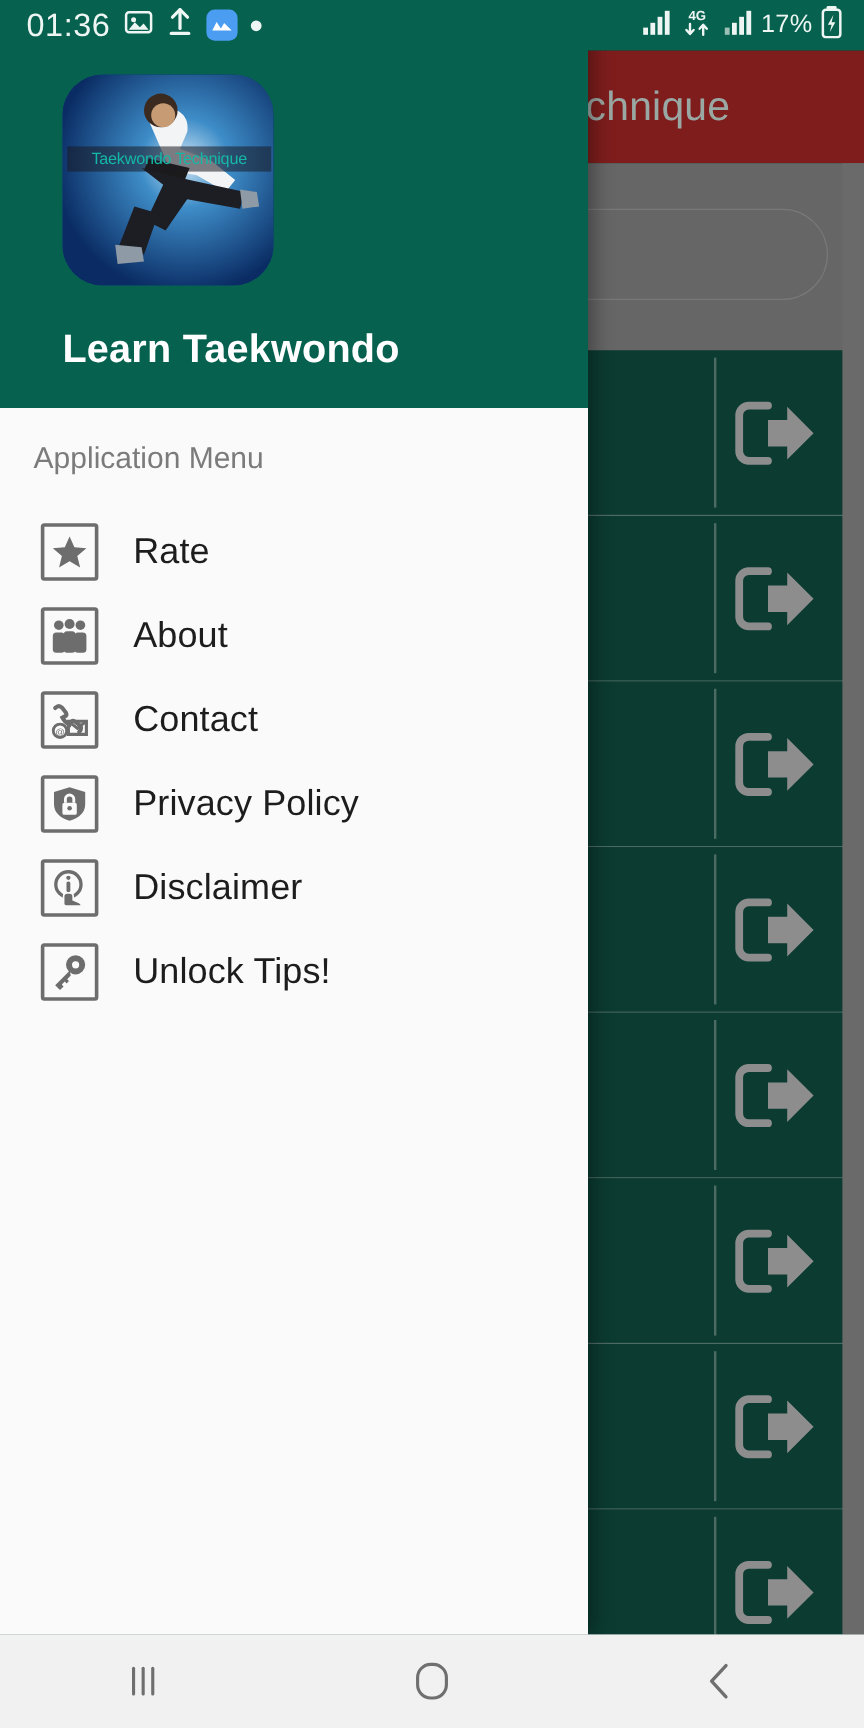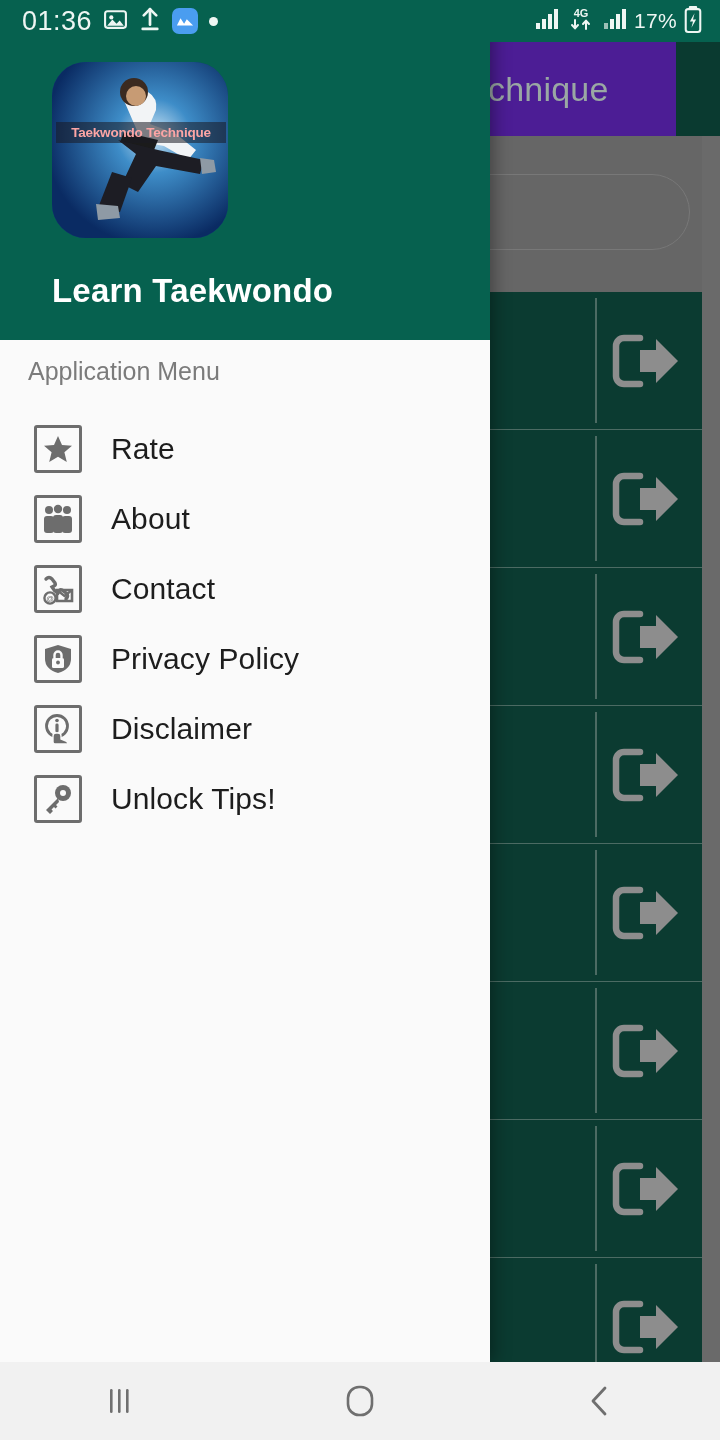--- a/index.html
+++ b/index.html
@@ -7,22 +7,22 @@
     width:720px; height:1440px;
     font-family:"Liberation Sans", sans-serif;
     overflow:hidden;
     background:#0a3a30;
   }
   #screen { position:relative; width:720px; height:1440px; overflow:hidden; }
 
   
   #bg-app { position:absolute; inset:0; background:#0a3a30; }
   #bg-appbar {
-    position:absolute; left:490px; top:42px; width:186px; height:94px;
-    background:#4c1d95;
+    position:absolute; left:490px; top:42px; width:230px; height:94px;
+    background:#7f1d1d;
     display:flex; align-items:center;
     overflow:hidden;
   }
   #bg-appbar-title {
     color:#9aa8a4; font-size:34px; white-space:nowrap;
     margin-left:-2px; letter-spacing:.2px;
   }
   #bg-searchband {
     position:absolute; left:490px; top:136px; width:230px; height:156px;
     background:#666666;
@@ -80,29 +80,29 @@
     height:340px; background:#06614f; flex:none;
     padding:62px 0 0 52px; position:relative;
   }
   #app-logo {
     width:176px; height:176px; border-radius:34px; overflow:hidden;
     position:relative; background:#0d3f77;
   }
   #app-logo .logo-svg { position:absolute; inset:0; }
   #app-logo .logo-caption {
     position:absolute; left:4px; right:2px; top:60px;
-    text-align:center; font-size:13.5px; font-weight:bold;
-    color:#fca5a5; background:rgba(25,25,35,.55);
+    text-align:center; font-size:13.5px; font-weight:normal;
+    color:#14b8a6; background:rgba(25,25,35,.55);
     padding:3px 0; white-space:nowrap; letter-spacing:-.2px;
   }
   #app-title {
     margin-top:34px; color:#ffffff; font-size:33px; font-weight:bold;
     letter-spacing:.2px;
   }
-  #drawer-body { flex:1; background:#fafafa; padding-top:17px; }
+  #drawer-body { flex:1; background:#fafafa; padding-top:28px; }
   #menu-heading {
     color:#7b7b7b; font-size:25px; padding:0 0 0 28px; margin-bottom:28px;
   }
   .menu-item {
     display:flex; align-items:center; gap:29px;
     padding:11px 0 11px 34px; cursor:pointer;
   }
   .menu-ico {
     width:48px; height:48px; flex:none;
     border:3px solid #6d6d6d; border-radius:3px;

